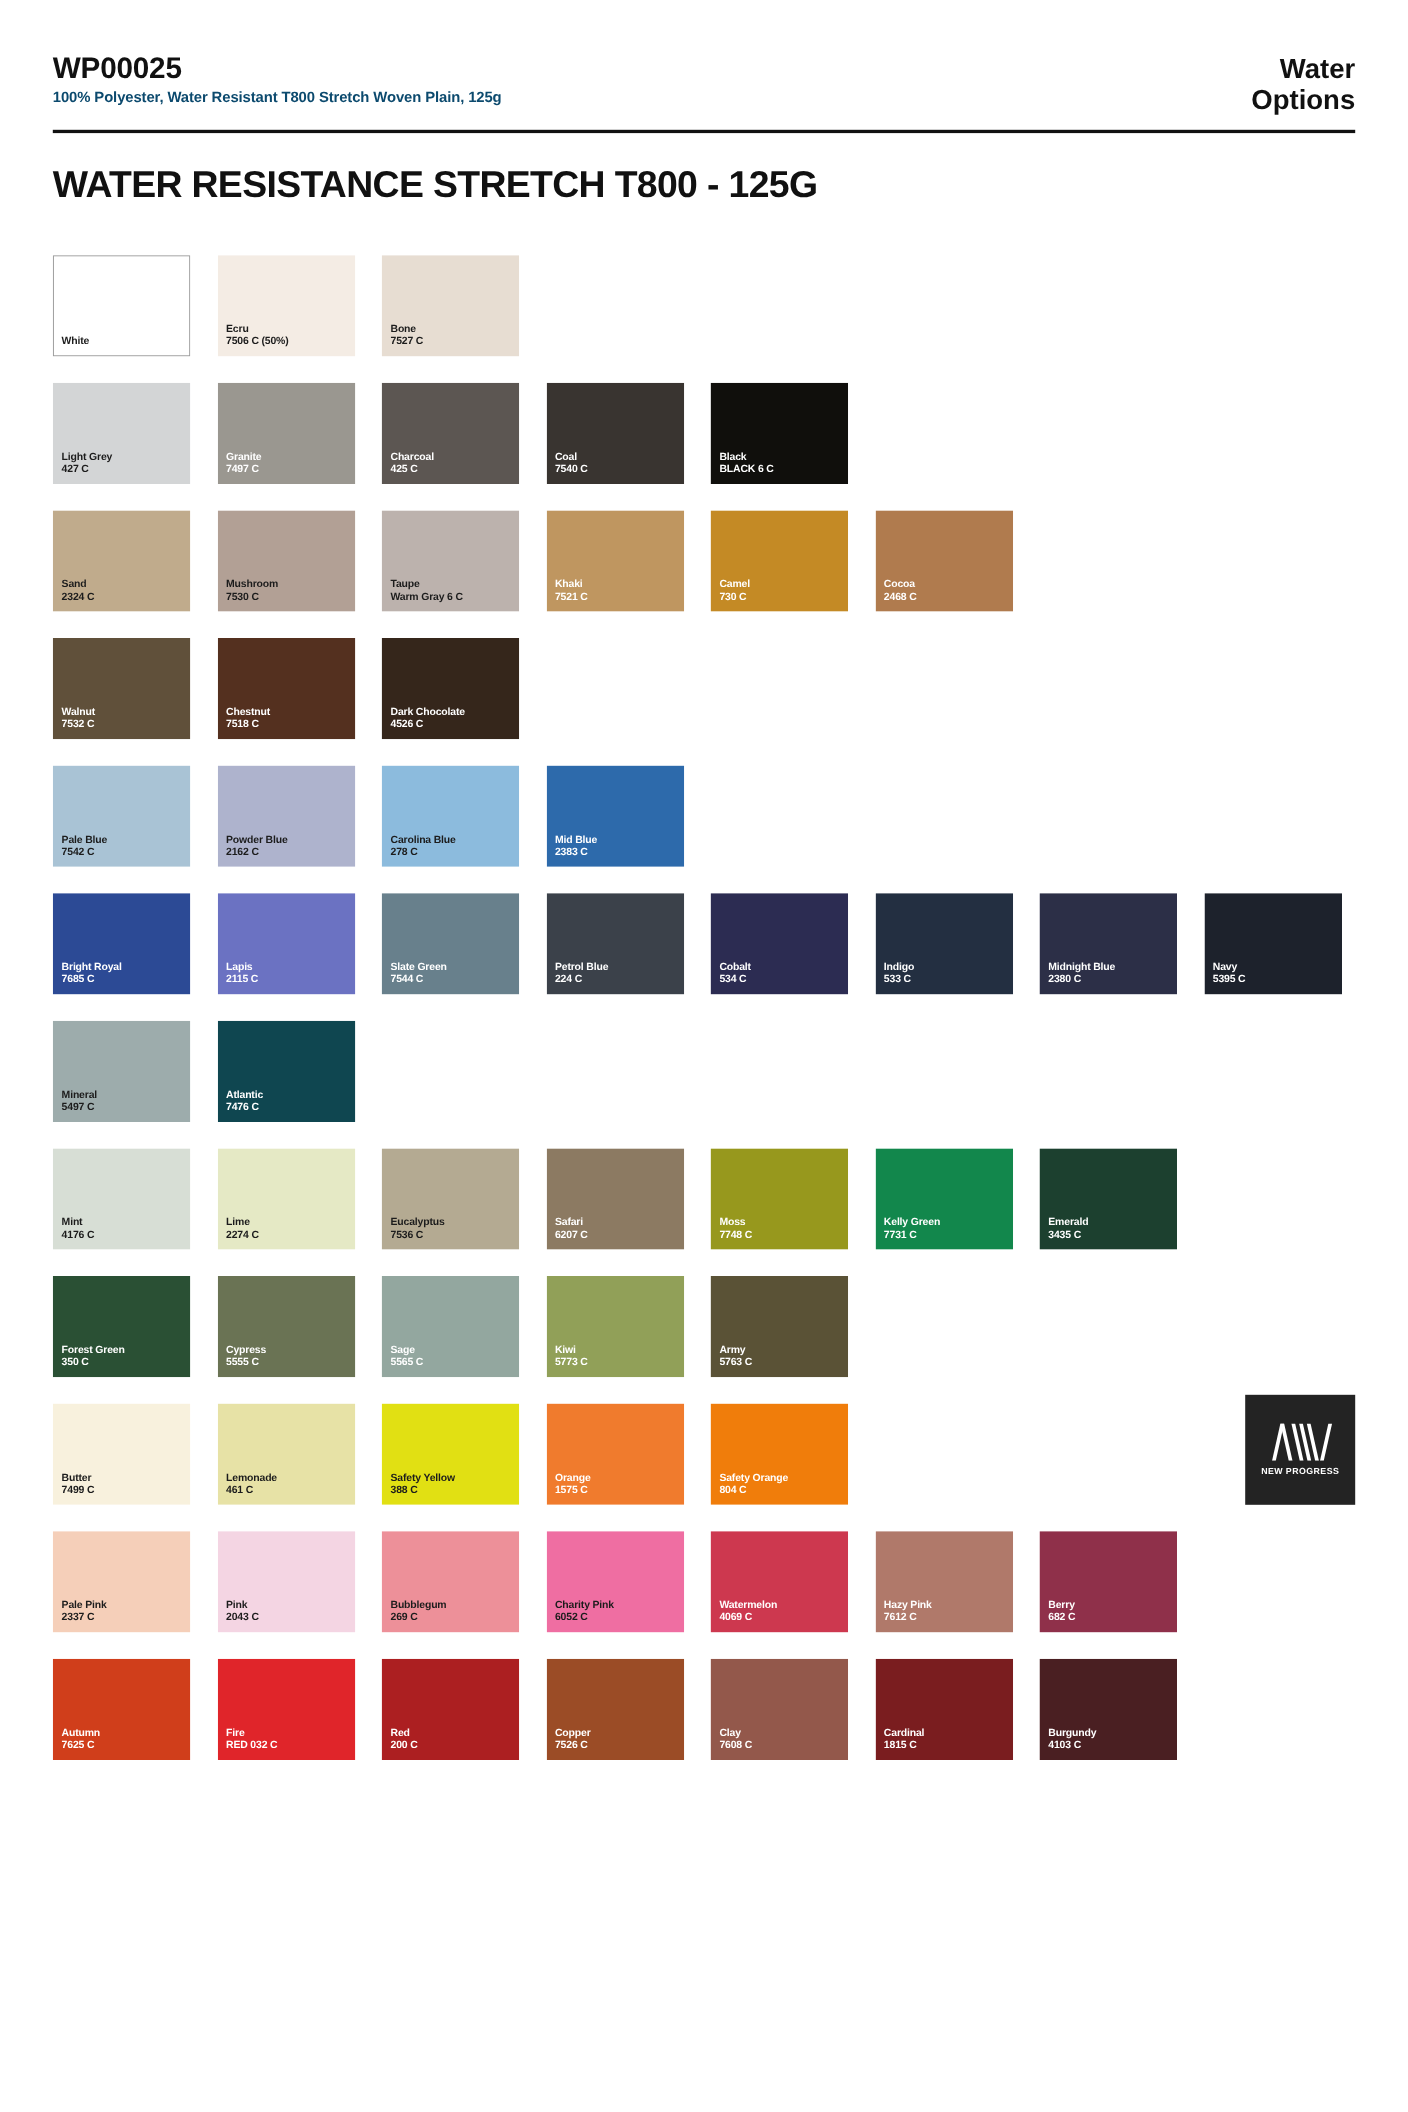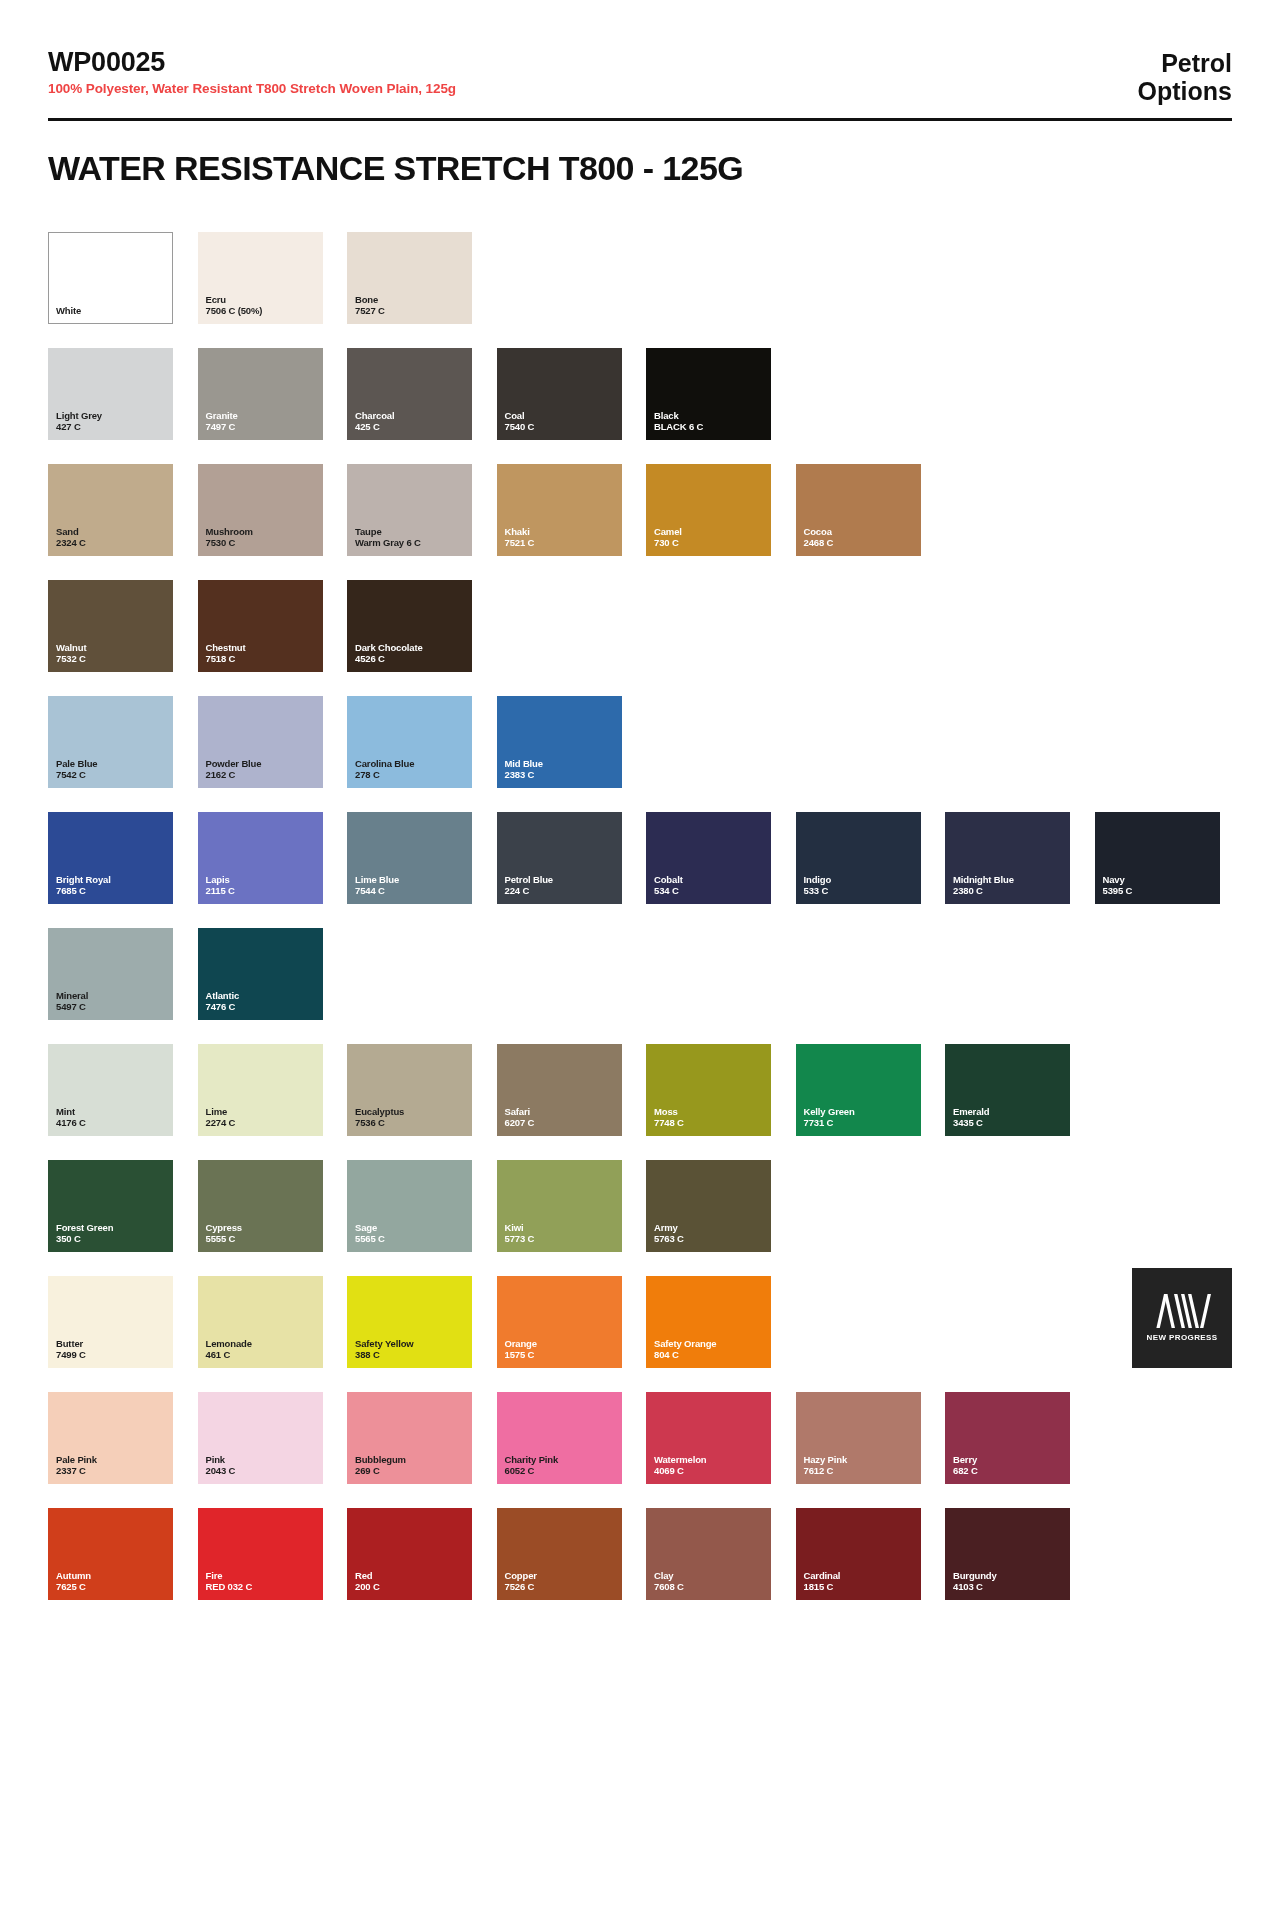--- a/index.html
+++ b/index.html
@@ -31,21 +31,21 @@
     font-size: 27px;
     font-weight: bold;
     letter-spacing: -0.2px;
     line-height: 1.05;
     color: #111111;
   }
   .doc-desc {
     font-size: 13.5px;
     font-weight: bold;
     letter-spacing: -0.1px;
-    color: #ef4444;
+    color: #0c4a6e;
   }
   .header-right {
     text-align: right;
     font-size: 25px;
     font-weight: bold;
     line-height: 1.12;
     color: #111111;
     padding-top: 1px;
   }
   .header-right div { display: block; }
@@ -136,21 +136,21 @@
 <body>
 
 <div class="page">
 
   <div class="header">
     <div class="header-left">
       <div class="doc-code">WP00025</div>
       <div class="doc-desc">100% Polyester, Water Resistant T800 Stretch Woven Plain, 125g</div>
     </div>
     <div class="header-right">
-      <div>Petrol</div>
+      <div>Water</div>
       <div>Options</div>
     </div>
   </div>
 
   <div class="rule"></div>
 
   <h1 class="main-title">WATER RESISTANCE STRETCH T800 - 125G</h1>
 
   <div class="grid">
       <div class="swatch-row">
@@ -320,21 +320,21 @@
         <div class="swatch light-text">
           <div class="chip" style="background: rgb(107, 114, 194);"></div>
           <div class="labels">
             <span class="cname">Lapis</span>
             <span class="ccode">2115 C</span>
           </div>
         </div>
         <div class="swatch light-text">
           <div class="chip" style="background: rgb(104, 128, 140);"></div>
           <div class="labels">
-            <span class="cname">Lime Blue</span>
+            <span class="cname">Slate Green</span>
             <span class="ccode">7544 C</span>
           </div>
         </div>
         <div class="swatch light-text">
           <div class="chip" style="background: rgb(59, 65, 74);"></div>
           <div class="labels">
             <span class="cname">Petrol Blue</span>
             <span class="ccode">224 C</span>
           </div>
         </div>

